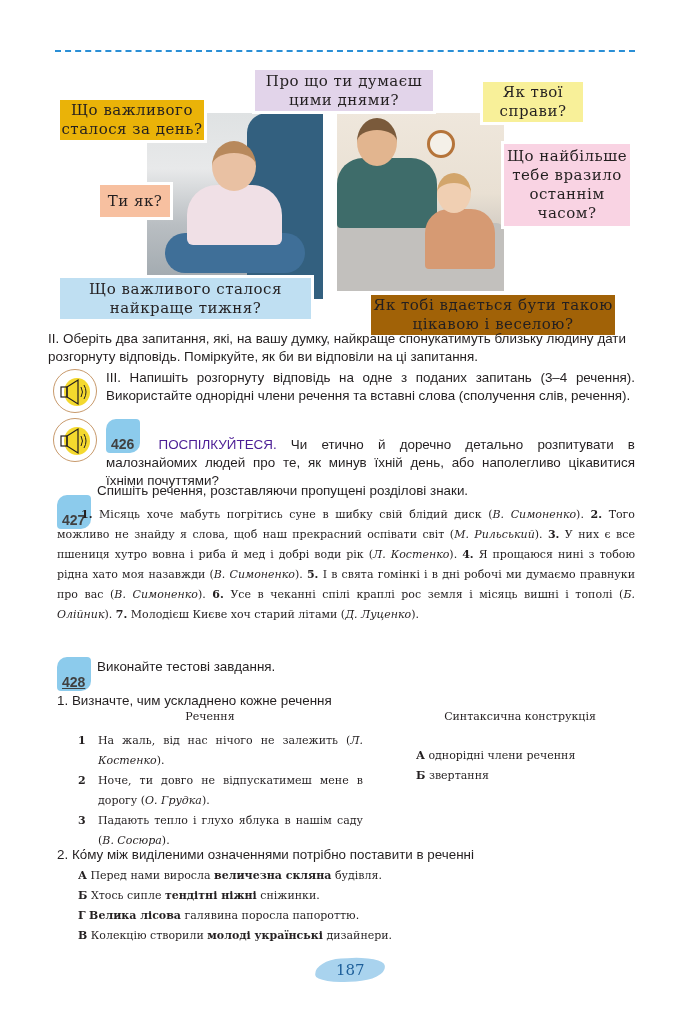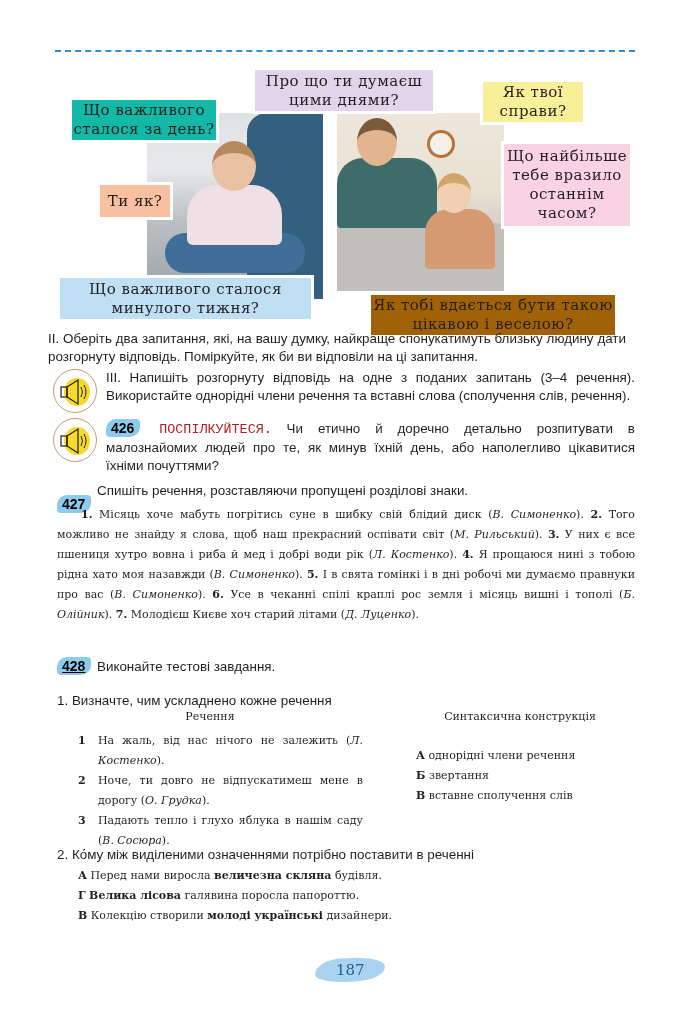--- a/index.html
+++ b/index.html
@@ -34,21 +34,21 @@
   .sofa { left: 0px; top: 110px; width: 167px; height: 68px; background: #c2c0bd; border-radius: 8px 8px 0 0; }
   .girl2-head { left: 100px; top: 60px; width: 34px; height: 40px; border-radius: 50%; background: #f0cfb2; border-top: 10px solid #d2a56b; box-sizing: border-box; }
   .girl2-body { left: 88px; top: 96px; width: 70px; height: 60px; border-radius: 24px 24px 4px 4px; background: #d69a73; }
 
   .bubble {
     position: absolute; font-family: "DejaVu Serif", "Liberation Serif", serif;
     font-size: 15px; line-height: 19px; text-align: center; color: #231f20;
     display: flex; align-items: center; justify-content: center;
     border: 3px solid #ffffff; box-sizing: border-box; letter-spacing: 0.5px;
   }
-  .b-green  { left: 69px;  top: 97px;  width: 150px; height: 46px; background: #14b8a6; text-align: center; }
+  .b-green  { left: 57px;  top: 97px;  width: 150px; height: 46px; background: #eab308; text-align: center; }
   .b-purple { left: 252px; top: 67px;  width: 184px; height: 47px; background: #e2d4ea; }
   .b-yellow { left: 480px; top: 79px;  width: 106px; height: 46px; background: #f8f099; }
   .b-pink   { left: 501px; top: 141px; width: 132px; height: 88px; background: #f9d3e3; }
   .b-orange { left: 97px;  top: 182px; width: 76px;  height: 38px; background: #f7c0a0; }
   .b-blue   { left: 57px;  top: 275px; width: 257px; height: 47px; background: #bfdff2; }
   .b-lilac  { left: 368px; top: 292px; width: 250px; height: 46px; background: #a16207; }
 
   .sans { font-family: "Liberation Sans", sans-serif; font-size: 13.4px; line-height: 18px; }
   .para { position: absolute; text-align: justify; }
   .p2 { left: 48px; top: 330px; width: 578px; }
@@ -59,28 +59,28 @@
   .speaker {
     position: absolute; width: 44px; height: 44px; border-radius: 50%;
     border: 1.5px solid #c89a6c; box-sizing: border-box; background: #fff;
   }
   .speaker .blob { position: absolute; left: 10px; top: 8px; width: 26px; height: 28px; border-radius: 50%; background: #f4d92e; }
   .speaker svg { position: absolute; left: 6px; top: 8px; }
   .sp1 { left: 53px; top: 369px; }
   .sp2 { left: 53px; top: 418px; }
 
   .num-badge {
-    display: inline-block; background: #8ccbec; color: #000000; font-weight: bold;
+    display: inline-block; background: #8ccbec; color: #404040; font-weight: bold;
     font-family: "Liberation Sans", sans-serif; font-size: 14px; line-height: 18px;
-    padding: 0 6px 0 5px; border-radius: 10px 4px 10px 4px; margin-right: 4px;
+    padding: 16px 6px 0 5px; border-radius: 10px 4px 10px 4px; margin-right: 4px;
   }
   .badge-abs { position: absolute; }
   .bd427 { left: 57px; top: 495px; }
   .bd428 { left: 57px; top: 657px; text-decoration: underline; }
-  .accent { color: #b91c1c; font-family: Liberation Mono, monospace; }
+  .accent { color: #4c1d95; }
 
   .serif { font-family: "DejaVu Serif", "Liberation Serif", serif; font-size: 11px; line-height: 20px; }
   .ex427 { position: absolute; left: 57px; top: 505px; width: 578px; text-align: justify; text-indent: 24px; }
   .ex427 b { font-weight: bold; }
   .ex427 i { font-style: italic; }
 
   .p428 { left: 97px; top: 658px; width: 400px; }
   .q1 { left: 57px; top: 684px; width: 500px; margin-top: 8px; }
 
   .col-h { position: absolute; text-align: center; }
@@ -151,21 +151,21 @@
     <div>останнім</div>
     <div>часом?</div>
   </div>
 </div>
 <div class="bubble b-orange">
   <div>Ти як?</div>
 </div>
 <div class="bubble b-blue">
   <div>
       <div>Що важливого сталося</div>
-      <div>минулого тижня?</div>
+      <div>найкраще тижня?</div>
     </div>
 </div>
 <div class="bubble b-lilac">
   <div>
       <div>Як тобі вдається бути такою</div>
       <div>цікавою і веселою?</div>
     </div>
 </div>
 
 <div class="para sans p2">II. Оберіть два запитання, які, на вашу думку, найкраще спонукатимуть близьку людину дати розгорнуту відповідь. Поміркуйте, як би ви відповіли на ці запитання.</div>
@@ -228,26 +228,26 @@
   </div>
   <div class="sent">
     <span class="n">3</span>
     <span class="t"><span>Падають тепло і глухо яблука в нашім саду</span> (<i>В. Сосюра</i>).</span>
   </div>
 </div>
 
 <div class="opt-list serif">
   <div class="opt"><b>А</b> <span>однорідні члени речення</span></div>
   <div class="opt"><b>Б</b> <span>звертання</span></div>
-  <div class="opt"><b>В</b> <span>вставне сполучення слів</span></div>
 </div>
 
 <div class="para sans q2">2. Ко́му між виділеними означеннями потрібно поставити в реченні</div>
 
 <div class="ans-list serif">
   <div class="ans"><b>А</b> <span>Перед нами виросла </span><b>величезна скляна</b><span> будівля.</span></div>
+  <div class="ans"><b>Б</b> <span>Хтось сипле </span><b>тендітні ніжні</b><span> сніжинки.</span></div>
   <div class="ans"><b>Г</b> <span></span><b>Велика лісова</b><span> галявина поросла папороттю.</span></div>
   <div class="ans"><b>В</b> <span>Колекцію створили </span><b>молоді українські</b><span> дизайнери.</span></div>
 </div>
 
 <div class="page-num">
   <span>187</span>
 </div>
 
 </body></html>

